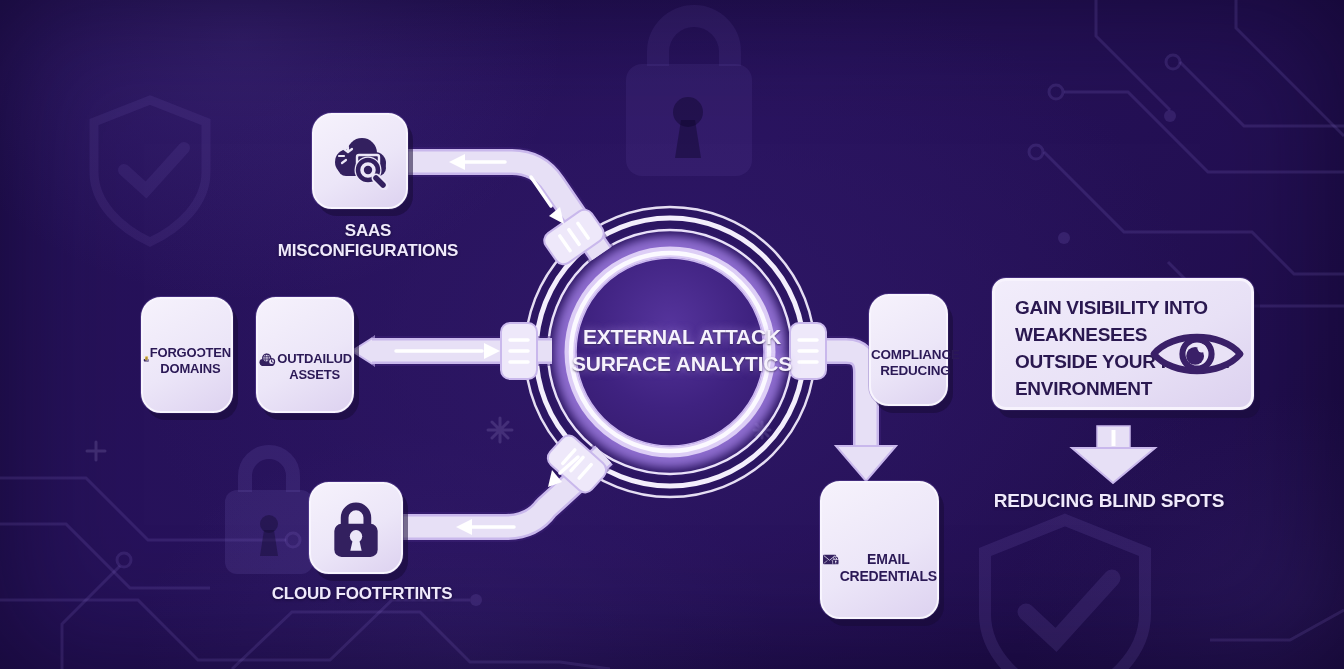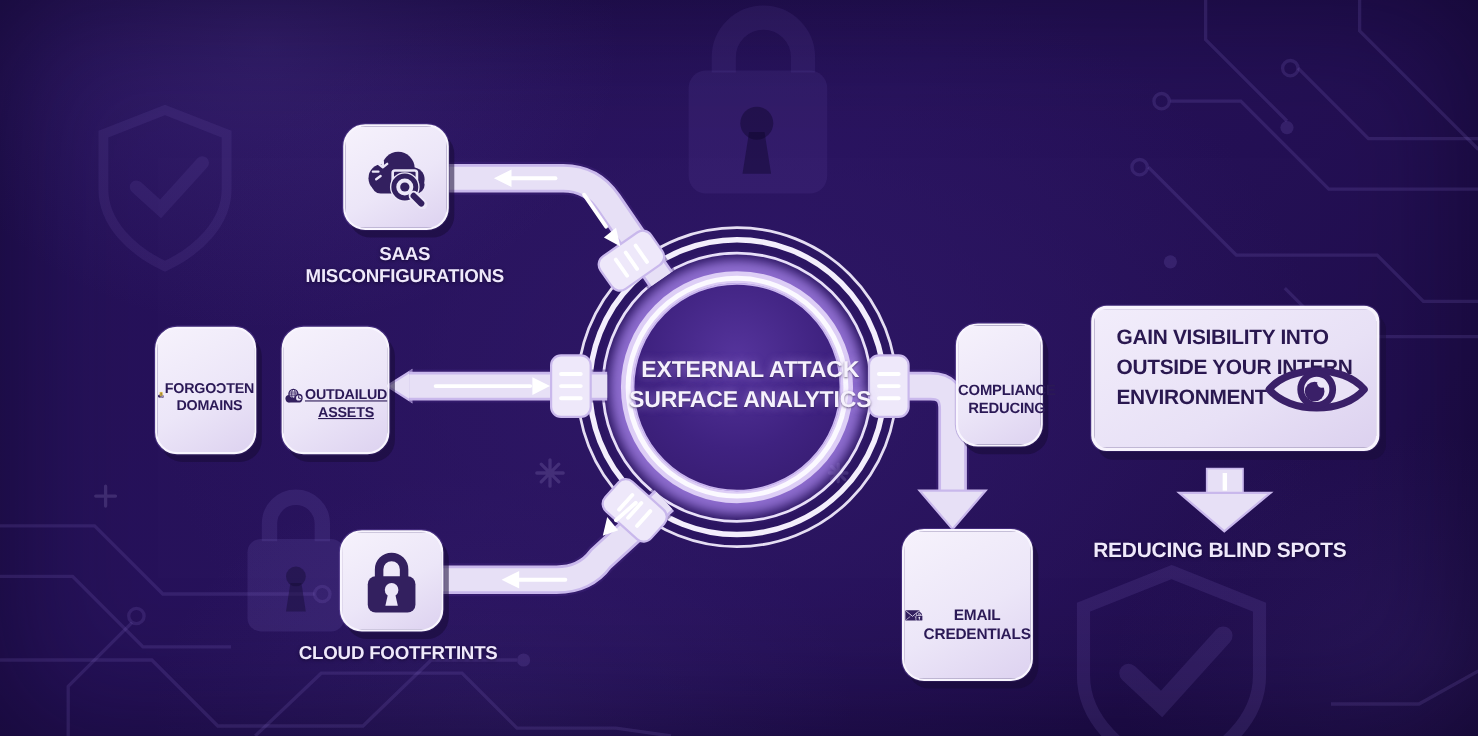--- a/index.html
+++ b/index.html
@@ -283,21 +283,21 @@
       <ellipse cx="29" cy="26" rx="5.5" ry="13.5" fill="none" stroke="#33205f" stroke-width="2.3"></ellipse>
       <line x1="17.5" y1="20.5" x2="40.5" y2="20.5" stroke="#33205f" stroke-width="2.3"></line>
       <line x1="15.5" y1="26" x2="42.5" y2="26" stroke="#33205f" stroke-width="2.3"></line>
       <line x1="17.5" y1="31.5" x2="40.5" y2="31.5" stroke="#33205f" stroke-width="2.3"></line>
       <circle cx="45" cy="38" r="10" fill="#ece7f8" stroke="#33205f" stroke-width="4.2"></circle>
       <g stroke="#33205f" stroke-width="3" stroke-linecap="round">
         <line x1="45" y1="38" x2="45" y2="31.5"></line>
           <line x1="45" y1="38" x2="50.5" y2="40.5"></line>
       </g>
     </svg>
-    <div class="inlabel" style="margin-top:16px;text-decoration:underline;">
+    <div class="inlabel" style="margin-top:16px;">
       <span>OUTDAILUD</span><br>
       <span>ASSETS</span>
     </div>
   </div>
 
   <div class="node" style="left:309px;top:482px;width:94px;height:92px;justify-content:center;">
     <svg width="58" height="64" viewBox="0 0 56 62">
       <path d="M17,28 v-7 a11,11 0 0 1 22,0 v7" stroke="#33205f" stroke-width="7.5" fill="none"></path>
       <rect x="7" y="27" width="42" height="32" rx="7" fill="#33205f"></rect>
       <circle cx="28" cy="39" r="6" fill="#ece7f8"></circle>
@@ -342,20 +342,21 @@
       <rect x="51.5" y="35" width="3" height="6" fill="#ece7f8"></rect>
     </svg>
     <div class="inlabel" style="font-size:14px;margin-top:16px;">
       <span>EMAIL</span><br>
       <span>CREDENTIALS</span>
     </div>
   </div>
 
   <div id="panel">
     <div class="pline">GAIN VISIBILITY INTO</div>
+    <div class="pline">WEAKNESEES</div>
     <div class="pline">OUTSIDE YOUR INTERN</div>
     <div class="pline">ENVIRONMENT</div>
     <svg id="panel-eye" width="96" height="62" viewBox="0 0 100 66">
       <path d="M4,33 C24,9 76,9 96,33 C76,57 24,57 4,33 Z" fill="#e9e2f6" stroke="#3a2068" stroke-width="7" stroke-linejoin="round"></path>
       <circle cx="50" cy="33" r="15.5" fill="#ece6f8" stroke="#3a2068" stroke-width="6.5"></circle>
       <circle cx="48" cy="35" r="9.5" fill="#3a2068"></circle>
       <circle cx="55" cy="27" r="4.5" fill="#ece6f8"></circle>
     </svg>
   </div>
   <div id="caption">REDUCING BLIND SPOTS</div>

